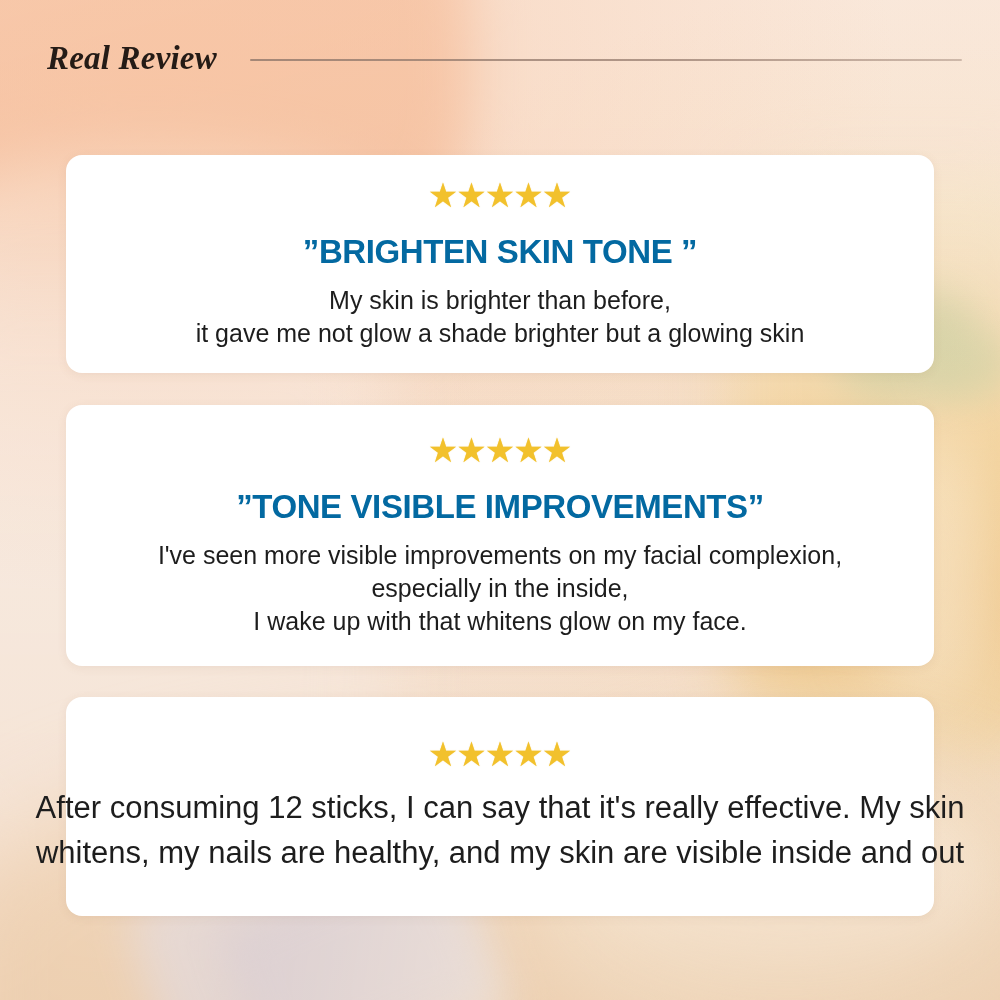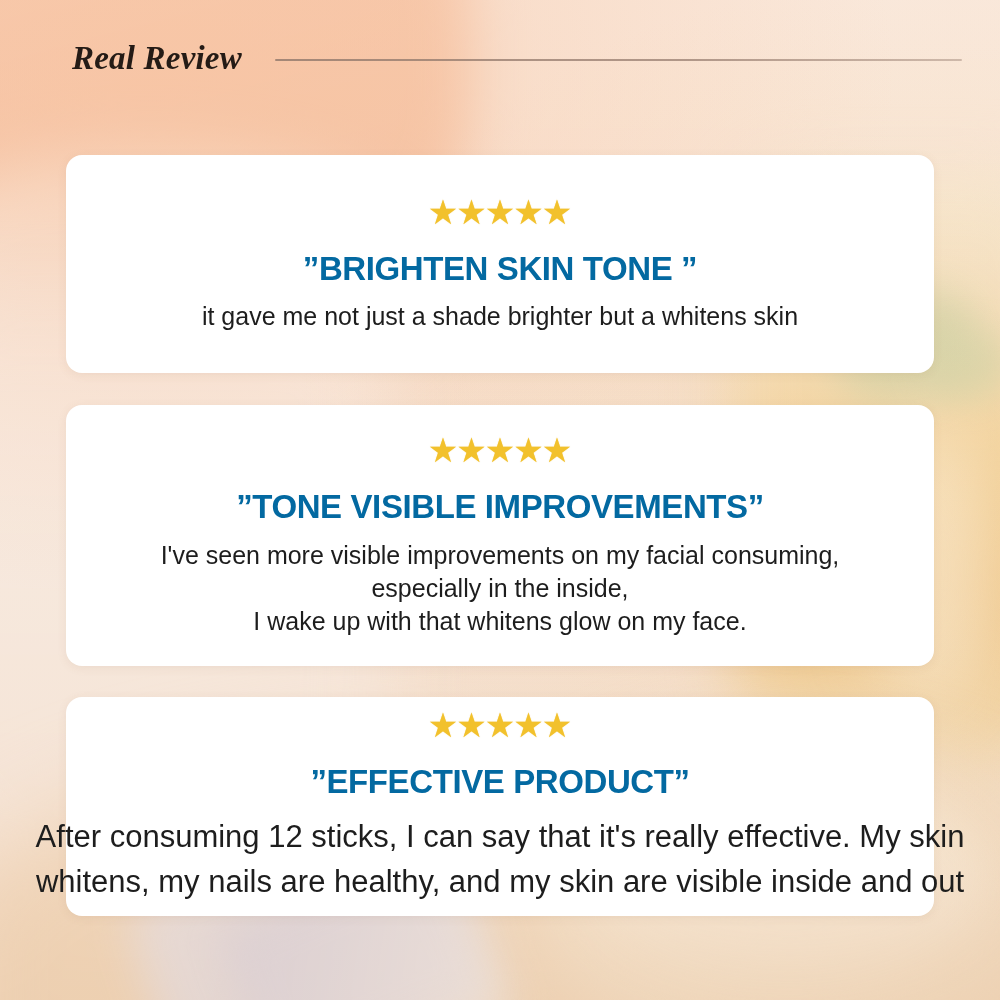--- a/index.html
+++ b/index.html
@@ -166,21 +166,21 @@
   
   .header {
     position:absolute;
     left:0; top:30px;
     width:1000px;
     height:60px;
     display:flex;
     align-items:center;
   }
   .header-title {
-    margin-left:72px;
+    margin-left:47px;
     font-family:"Liberation Serif", serif;
     font-style:italic;
     font-weight:700;
     font-size:33px;
     letter-spacing:.2px;
     color:#241b16;
     white-space:nowrap;
     line-height:1;
     transform:translateY(-2px);
   }
@@ -284,48 +284,48 @@
   <div class="card" id="card-1">
     <div class="stars">
       <span class="star">★</span>
       <span class="star">★</span>
       <span class="star">★</span>
       <span class="star">★</span>
       <span class="star">★</span>
     </div>
     <div class="card-title">”BRIGHTEN SKIN TONE ”</div>
     <div class="card-body">
-      <span class="line">it gave me not just a shade brighter but a whitens skin</span>
+      <span class="line">My skin is brighter than before,</span>
+      <span class="line">it gave me not glow a shade brighter but a glowing skin</span>
     </div>
   </div>
 
   <div class="card" id="card-2">
     <div class="stars">
       <span class="star">★</span>
       <span class="star">★</span>
       <span class="star">★</span>
       <span class="star">★</span>
       <span class="star">★</span>
     </div>
     <div class="card-title">”TONE VISIBLE IMPROVEMENTS”</div>
     <div class="card-body">
-      <span class="line">I've seen more visible improvements on my facial consuming,</span>
+      <span class="line">I've seen more visible improvements on my facial complexion,</span>
       <span class="line">especially in the inside,</span>
       <span class="line">I wake up with that whitens glow on my face.</span>
     </div>
   </div>
 
   <div class="card" id="card-3">
     <div class="stars">
       <span class="star">★</span>
       <span class="star">★</span>
       <span class="star">★</span>
       <span class="star">★</span>
       <span class="star">★</span>
     </div>
-    <div class="card-title">”EFFECTIVE PRODUCT”</div>
     <div class="card-body">
       <span class="line">After consuming 12 sticks, I can say that it's really effective. My skin</span>
       <span class="line">whitens, my nails are healthy, and my skin are visible inside and out</span>
     </div>
   </div>
 
 </div>
 
 </body></html>

